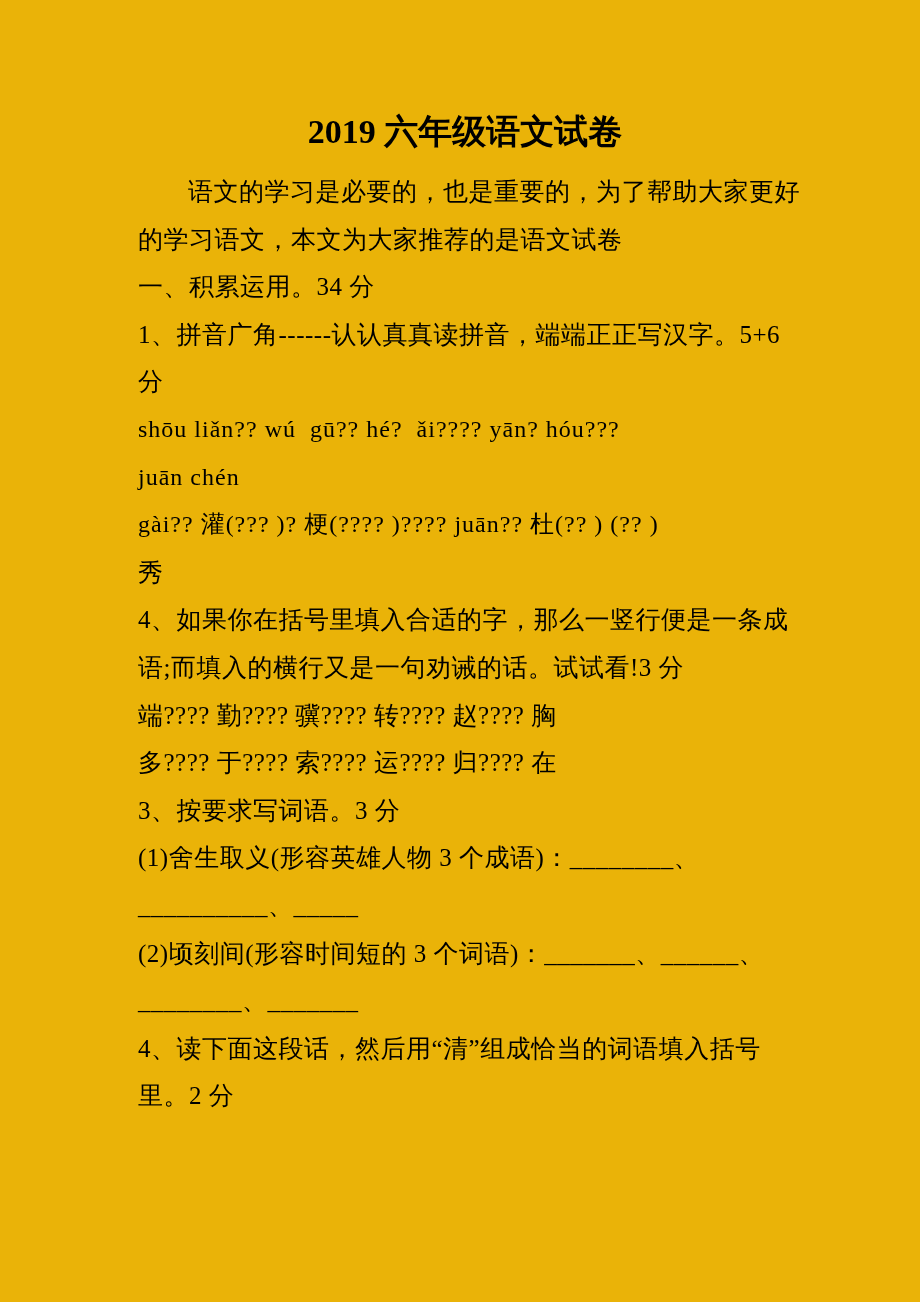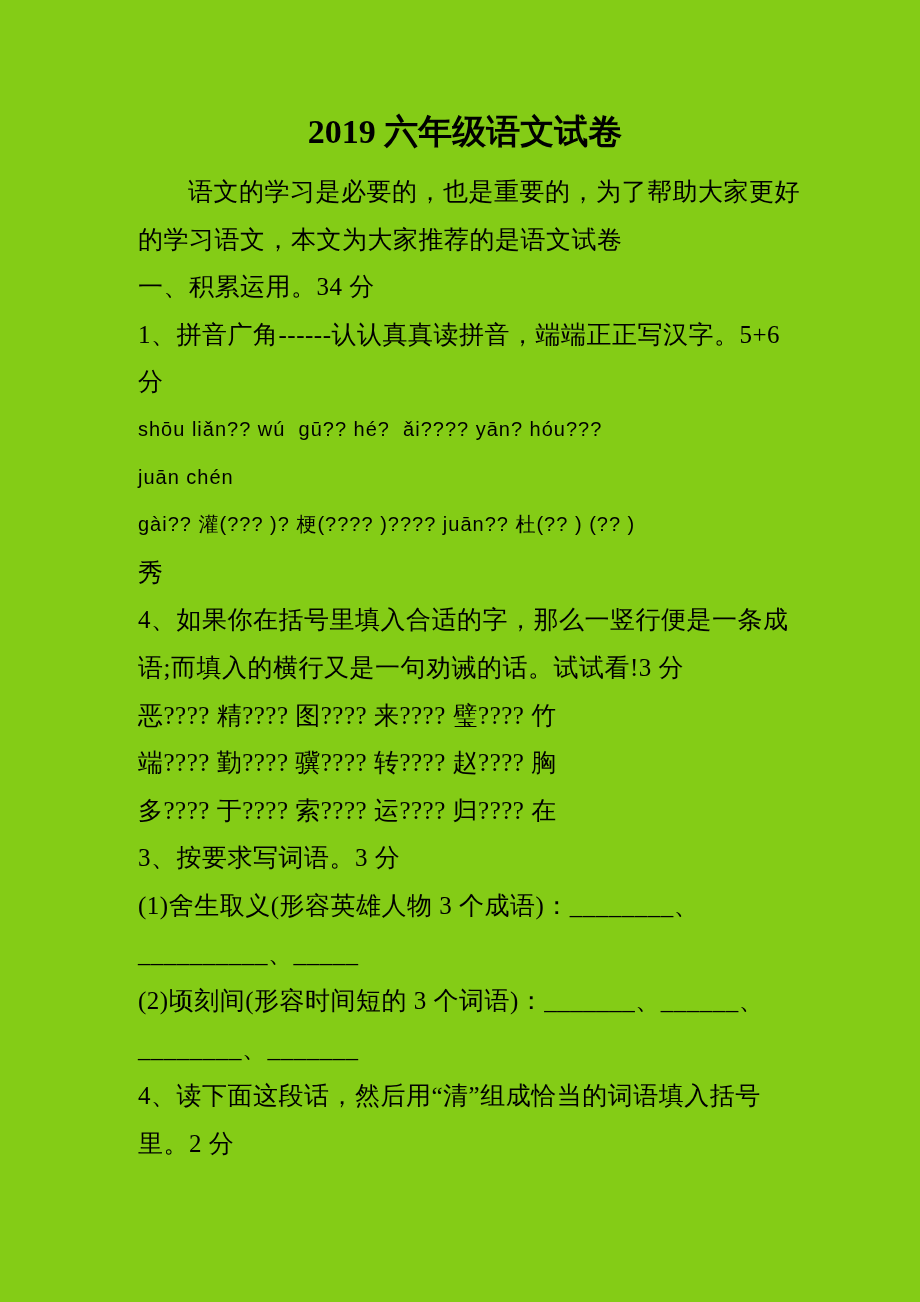--- a/index.html
+++ b/index.html
@@ -4,21 +4,21 @@
 <style>
   html, body {
     margin: 0;
     padding: 0;
     background: #ffffff;
   }
   .page {
     position: relative;
     width: 920px;
     height: 1302px;
-    background: #84cc16;
+    background: #eab308;
     color: #000000;
     overflow: hidden;
     font-family: "Liberation Serif", serif;
   }
   .doc {
     padding: 106px 58px 0 138px;
   }
   .title {
     font-size: 34px;
     font-weight: bold;
@@ -34,22 +34,22 @@
     line-height: 47.6px;
     font-size: 25px;
     white-space: pre;
     letter-spacing: 0.5px;
     font-family: Liberation Serif, serif;
   }
   .indent {
     padding-left: 50px;
   }
   .pinyin {
-    font-family: Liberation Sans, sans-serif;
-    font-size: 20px;
+    font-family: Liberation Serif, serif;
+    font-size: 24px;
     letter-spacing: 1px;
   }
 </style>
 </head>
 <body>
 
 <div class="page">
   <div class="doc">
 
     <div class="title">2019 六年级语文试卷</div>
@@ -61,21 +61,20 @@
 
     <div class="bline">1、拼音广角------认认真真读拼音，端端正正写汉字。5+6</div>
     <div class="bline">分</div>
     <div class="bline pinyin">shōu liǎn?? wú  gū?? hé?  ǎi???? yān? hóu???</div>
     <div class="bline pinyin">juān chén</div>
     <div class="bline pinyin">gài?? 灌(??? )? 梗(???? )???? juān?? 杜(?? ) (?? )</div>
     <div class="bline">秀</div>
 
     <div class="bline">4、如果你在括号里填入合适的字，那么一竖行便是一条成</div>
     <div class="bline">语;而填入的横行又是一句劝诫的话。试试看!3 分</div>
-    <div class="bline">恶???? 精???? 图???? 来???? 璧???? 竹</div>
     <div class="bline">端???? 勤???? 骥???? 转???? 赵???? 胸</div>
     <div class="bline">多???? 于???? 索???? 运???? 归???? 在</div>
 
     <div class="bline">3、按要求写词语。3 分</div>
     <div class="bline">(1)舍生取义(形容英雄人物 3 个成语)：________、</div>
     <div class="bline">__________、_____</div>
     <div class="bline">(2)顷刻间(形容时间短的 3 个词语)：_______、______、</div>
     <div class="bline">________、_______</div>
 
     <div class="bline">4、读下面这段话，然后用“清”组成恰当的词语填入括号</div>

